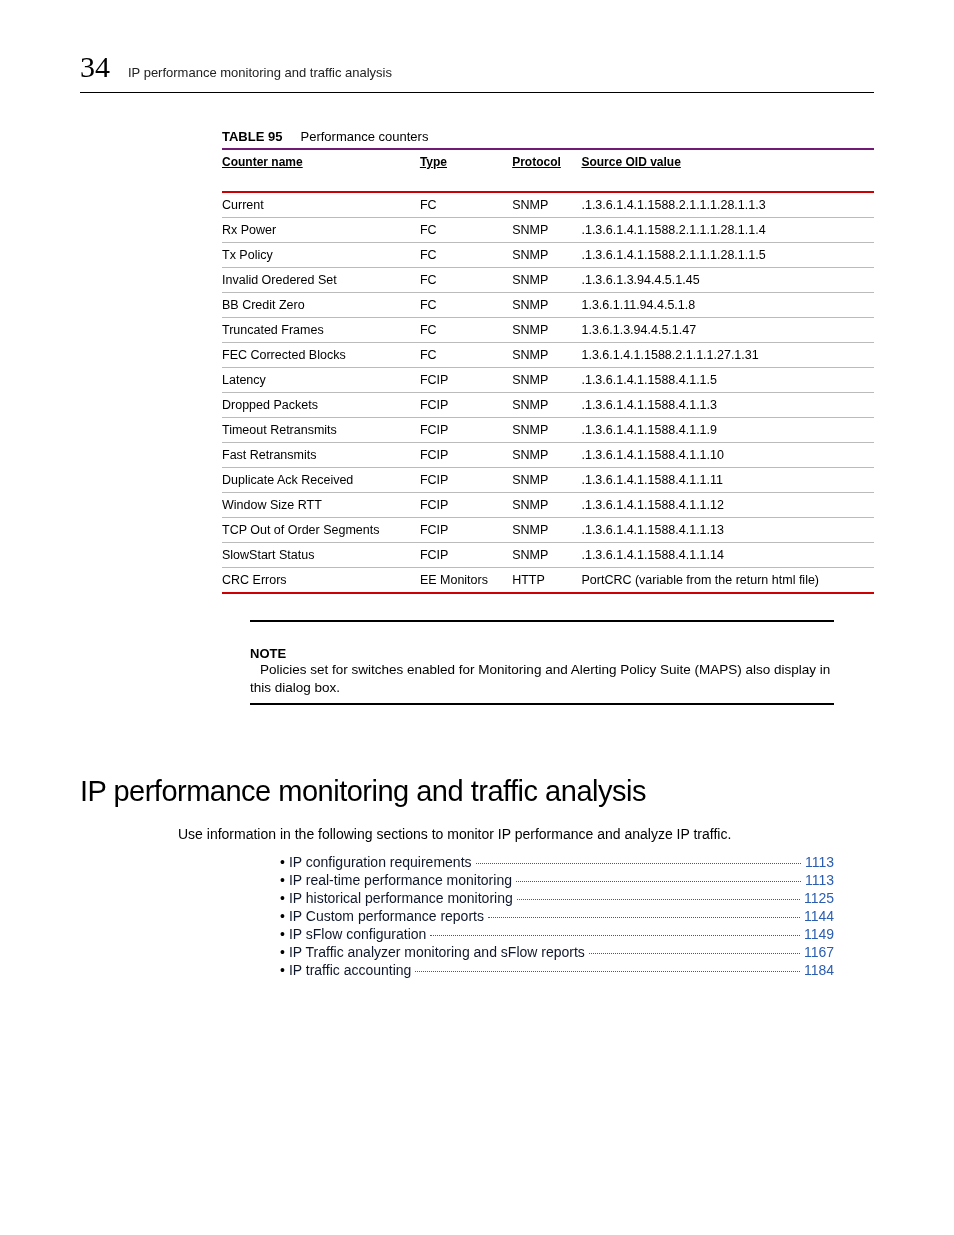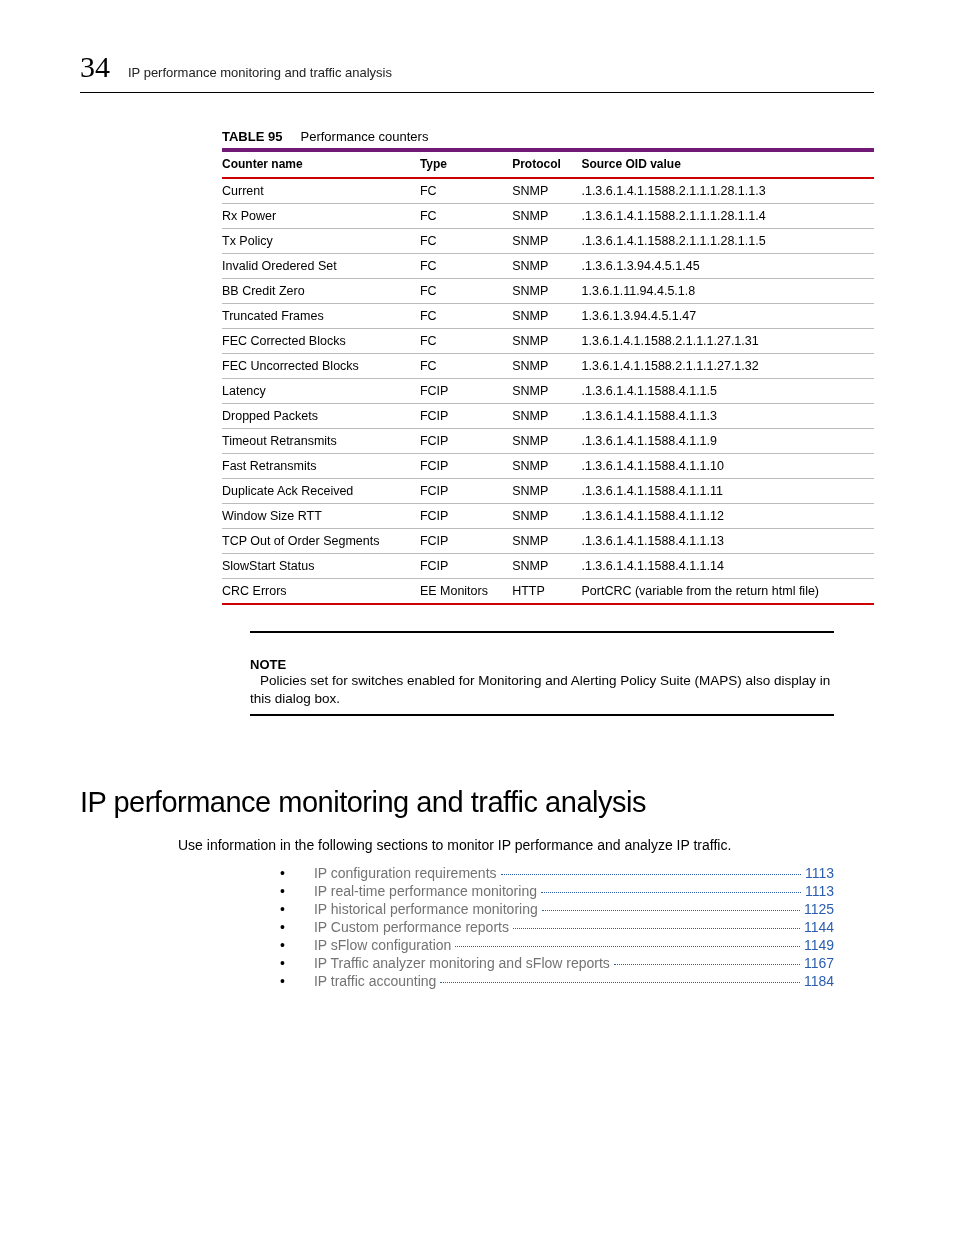--- a/index.html
+++ b/index.html
@@ -40,24 +40,25 @@
   }
   .table-caption b { font-weight: bold; }
   table.counters {
     border-collapse: collapse;
     width: 100%;
     font-size: 12.5px;
   }
   table.counters th {
     text-align: left;
     font-weight: bold;
-    border-top: 4px solid #701a75;
+    border-top: 2px solid #701a75;
     border-bottom: 2px solid #c00;
-    padding: 5px 10px 6px 0;
+    padding: 5px 10px 22px 0;
     font-size: 12px;
+    text-decoration: underline;
   }
   table.counters td {
     border-bottom: 1px solid #bbb;
     padding: 5px 10px 5px 0;
     vertical-align: top;
     white-space: nowrap;
   }
   table.counters tr:last-child td {
     border-bottom: 2px solid #c00;
   }
@@ -102,23 +103,22 @@
     display: flex;
     align-items: baseline;
     margin: 2px 0;
     color: #2a5db0;
   }
   ul.toc li .bullet {
     margin-right: 4px;
     color: #000;
   }
   ul.toc li a {
-    color: #737373;
+    color: #0f172a;
     text-decoration: none;
-    margin-left: 25px;
   }
   ul.toc li .dots {
     flex: 1;
     border-bottom: 1px dotted #2a5db0;
     transform: translateY(-3px);
     margin: 0 4px;
     min-width: 8px;
   }
   ul.toc li .pg {
     color: #2a5db0;
@@ -186,26 +186,20 @@
             <td>SNMP</td>
             <td>1.3.6.1.3.94.4.5.1.47</td>
           </tr>
           <tr>
             <td>FEC Corrected Blocks</td>
             <td>FC</td>
             <td>SNMP</td>
             <td>1.3.6.1.4.1.1588.2.1.1.1.27.1.31</td>
           </tr>
           <tr>
-            <td>FEC Uncorrected Blocks</td>
-            <td>FC</td>
-            <td>SNMP</td>
-            <td>1.3.6.1.4.1.1588.2.1.1.1.27.1.32</td>
-          </tr>
-          <tr>
             <td>Latency</td>
             <td>FCIP</td>
             <td>SNMP</td>
             <td>.1.3.6.1.4.1.1588.4.1.1.5</td>
           </tr>
           <tr>
             <td>Dropped Packets</td>
             <td>FCIP</td>
             <td>SNMP</td>
             <td>.1.3.6.1.4.1.1588.4.1.1.3</td>

